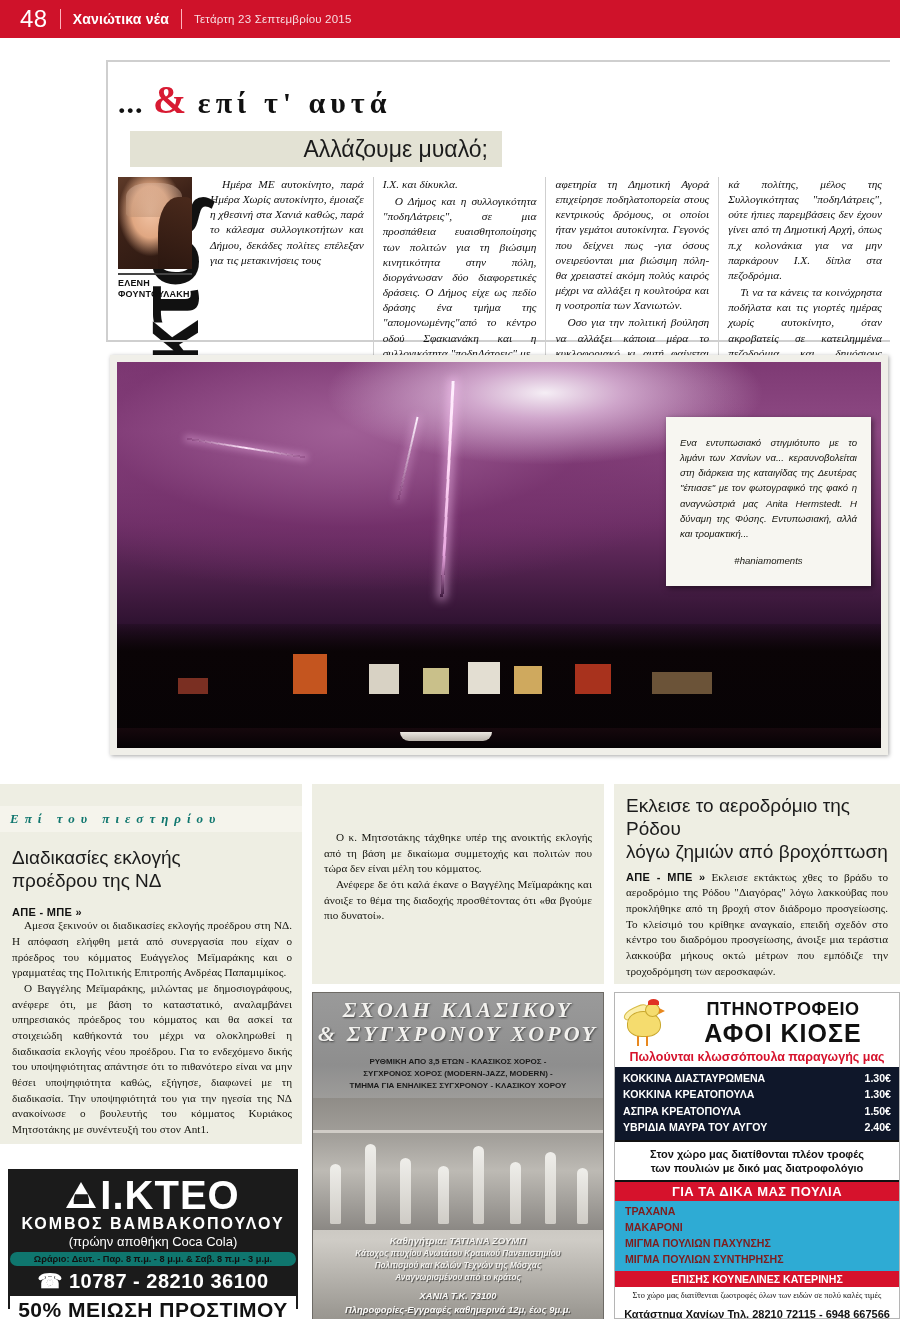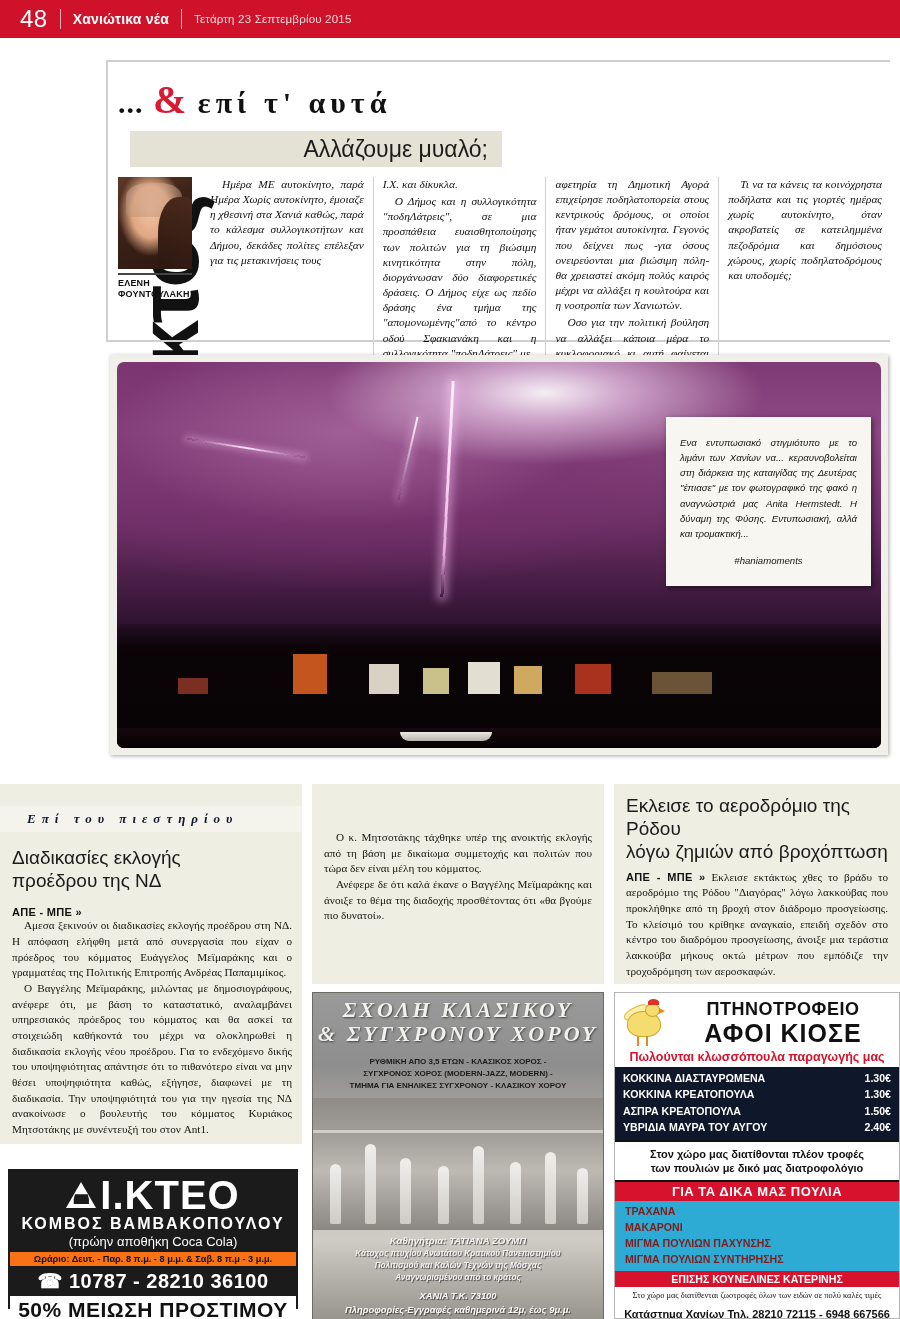--- a/index.html
+++ b/index.html
@@ -118,21 +118,20 @@
     background: #f0efe9;
     box-shadow: 1px 1px 4px rgba(0,0,0,.35);
     padding: 7px;
   }
   .photo {
     width: 100%; height: 100%; position: relative; overflow: hidden;
     background:
       radial-gradient(ellipse 46% 30% at 56% 8%, #f5eef5 0%, rgba(232,200,230,.75) 22%, rgba(0,0,0,0) 62%),
       radial-gradient(ellipse 70% 55% at 30% 18%, #a05f96 0%, rgba(120,50,110,.55) 45%, rgba(0,0,0,0) 75%),
       linear-gradient(180deg, #7e3a74 0%, #8e4a84 18%, #6d2f66 42%, #2e1230 68%, #100608 86%, #070305 100%);
-    border-radius: 7px;
   }
   .bolt {
     position: absolute; left: 43%; top: 5%;
     width: 3px; height: 56%;
     background: linear-gradient(180deg,#fff0ff,#ffd9f6 40%,#e7a6df 80%, rgba(200,140,190,0));
     transform: skewX(-3deg);
     box-shadow: 0 0 10px 3px rgba(255,200,250,.55);
   }
   .bolt2 {
     position:absolute; left:9%; top:22%; width:120px; height:2px;
@@ -186,21 +185,21 @@
   .panel-mid   { position:absolute; left: 312px; top: 0; width: 292px; height: 200px; background:#eeeee3; }
   .panel-right { position:absolute; left: 614px; top: 0; width: 286px; height: 200px; background:#eeeee3; }
 
   .presband {
     position: absolute; left: 0; top: 22px; width: 302px; height: 26px;
     background: #f5f4ec;
     display:flex; align-items:center;
   }
   .presband span {
     font-family: "Liberation Serif", serif; font-style: italic; font-weight: bold;
-    font-size: 13px; color: #0f172a; letter-spacing: 6px; padding-left: 27px;
+    font-size: 13px; color: #0f766e; letter-spacing: 6px; padding-left: 10px;
   }
   .sec-title {
     font-family: "Liberation Sans", sans-serif;
     font-size: 19px; line-height: 1.22; color: #1b1b1b; font-weight: normal;
   }
   .agency {
     font-family: "Liberation Sans", sans-serif; font-weight: bold;
     font-size: 11px; color: #111; letter-spacing: .3px;
   }
   .news-body {
@@ -220,21 +219,21 @@
     width:0;height:0;border-left:15px solid transparent;border-right:15px solid transparent;
     border-bottom:26px solid #ffffff; position:relative;
   }
   .kteo-tri::after{
     content:""; position:absolute; left:-10px; top:10px; width:20px; height:12px;
     background:#1b1b1b; clip-path: polygon(12% 60%,18% 18%,82% 18%,88% 60%,88% 100%,12% 100%);
   }
   .kteo-name { font-size: 40px; font-weight: bold; letter-spacing: 1px; line-height:.95; }
   .kteo-sub { font-size: 16px; font-weight: bold; letter-spacing: 2px; margin-top:1px;}
   .kteo-sub2 { font-size: 13px; margin-top:1px;}
-  .kteo-hours { background:#f97316; color:#111; font-size:9.2px; font-weight:bold; margin-top:3px; padding:2px 0;}
+  .kteo-hours { background:#0f766e; color:#111; font-size:9.2px; font-weight:bold; margin-top:3px; padding:2px 0;border-radius:7px;}
   .kteo-phone { font-size: 20px; font-weight:bold; padding:3px 0; letter-spacing:.5px;}
   .kteo-disc { background:#fff; color:#111; padding:2px 0 3px; }
   .kteo-disc .big { font-size: 21px; font-weight:bold; letter-spacing:.5px;}
 
   
   .ad-dance {
     position:absolute; left: 312px; top: 208px; width: 292px; height: 400px;
     background: linear-gradient(180deg,#9a9a9a 0%, #8e8e8e 18%, #b6b3ad 40%, #cfccc6 62%, #9d9a94 80%, #6e6b66 100%);
     border: 1px solid #6d6a65; overflow:hidden; color:#fff;
     font-family:"Liberation Sans", sans-serif; text-align:center;
@@ -358,20 +357,21 @@
     </div>
     <div class="vline"></div>
 
     <div class="bodycol">
       <p class="noind">αφετηρία τη Δημοτική Αγορά επιχείρησε ποδηλατοπορεία στους κεντρικούς δρόμους, οι οποίοι ήταν γεμάτοι αυτοκίνητα. Γεγονός που δείχνει πως -για όσους ονειρεύονται μια βιώσιμη πόλη- θα χρειαστεί ακόμη πολύς καιρός μέχρι να αλλάξει η κουλτούρα και η νοοτροπία των Χανιωτών.</p>
       <p>Οσο για την πολιτική βούληση να αλλάξει κάποια μέρα το κυκλοφοριακό κι αυτή φαίνεται να αργεί καθώς, όπως ανέφερε χαρακτηριστι-</p>
     </div>
     <div class="vline"></div>
 
     <div class="bodycol">
+      <p class="noind">κά πολίτης, μέλος της Συλλογικότητας "ποδηΛάτρεις", ούτε ήπιες παρεμβάσεις δεν έχουν γίνει από τη Δημοτική Αρχή, όπως π.χ κολονάκια για να μην παρκάρουν Ι.Χ. δίπλα στα πεζοδρόμια.</p>
       <p>Τι να τα κάνεις τα κοινόχρηστα ποδήλατα και τις γιορτές ημέρας χωρίς αυτοκίνητο, όταν ακροβατείς σε κατειλημμένα πεζοδρόμια και δημόσιους χώρους, χωρίς ποδηλατοδρόμους και υποδομές;</p>
     </div>
   </div>
 </div>
 
 <div class="photo-wrap">
   <div class="photo">
     <div class="bolt"></div>
     <div class="bolt2"></div>
     <div class="bolt3"></div>

